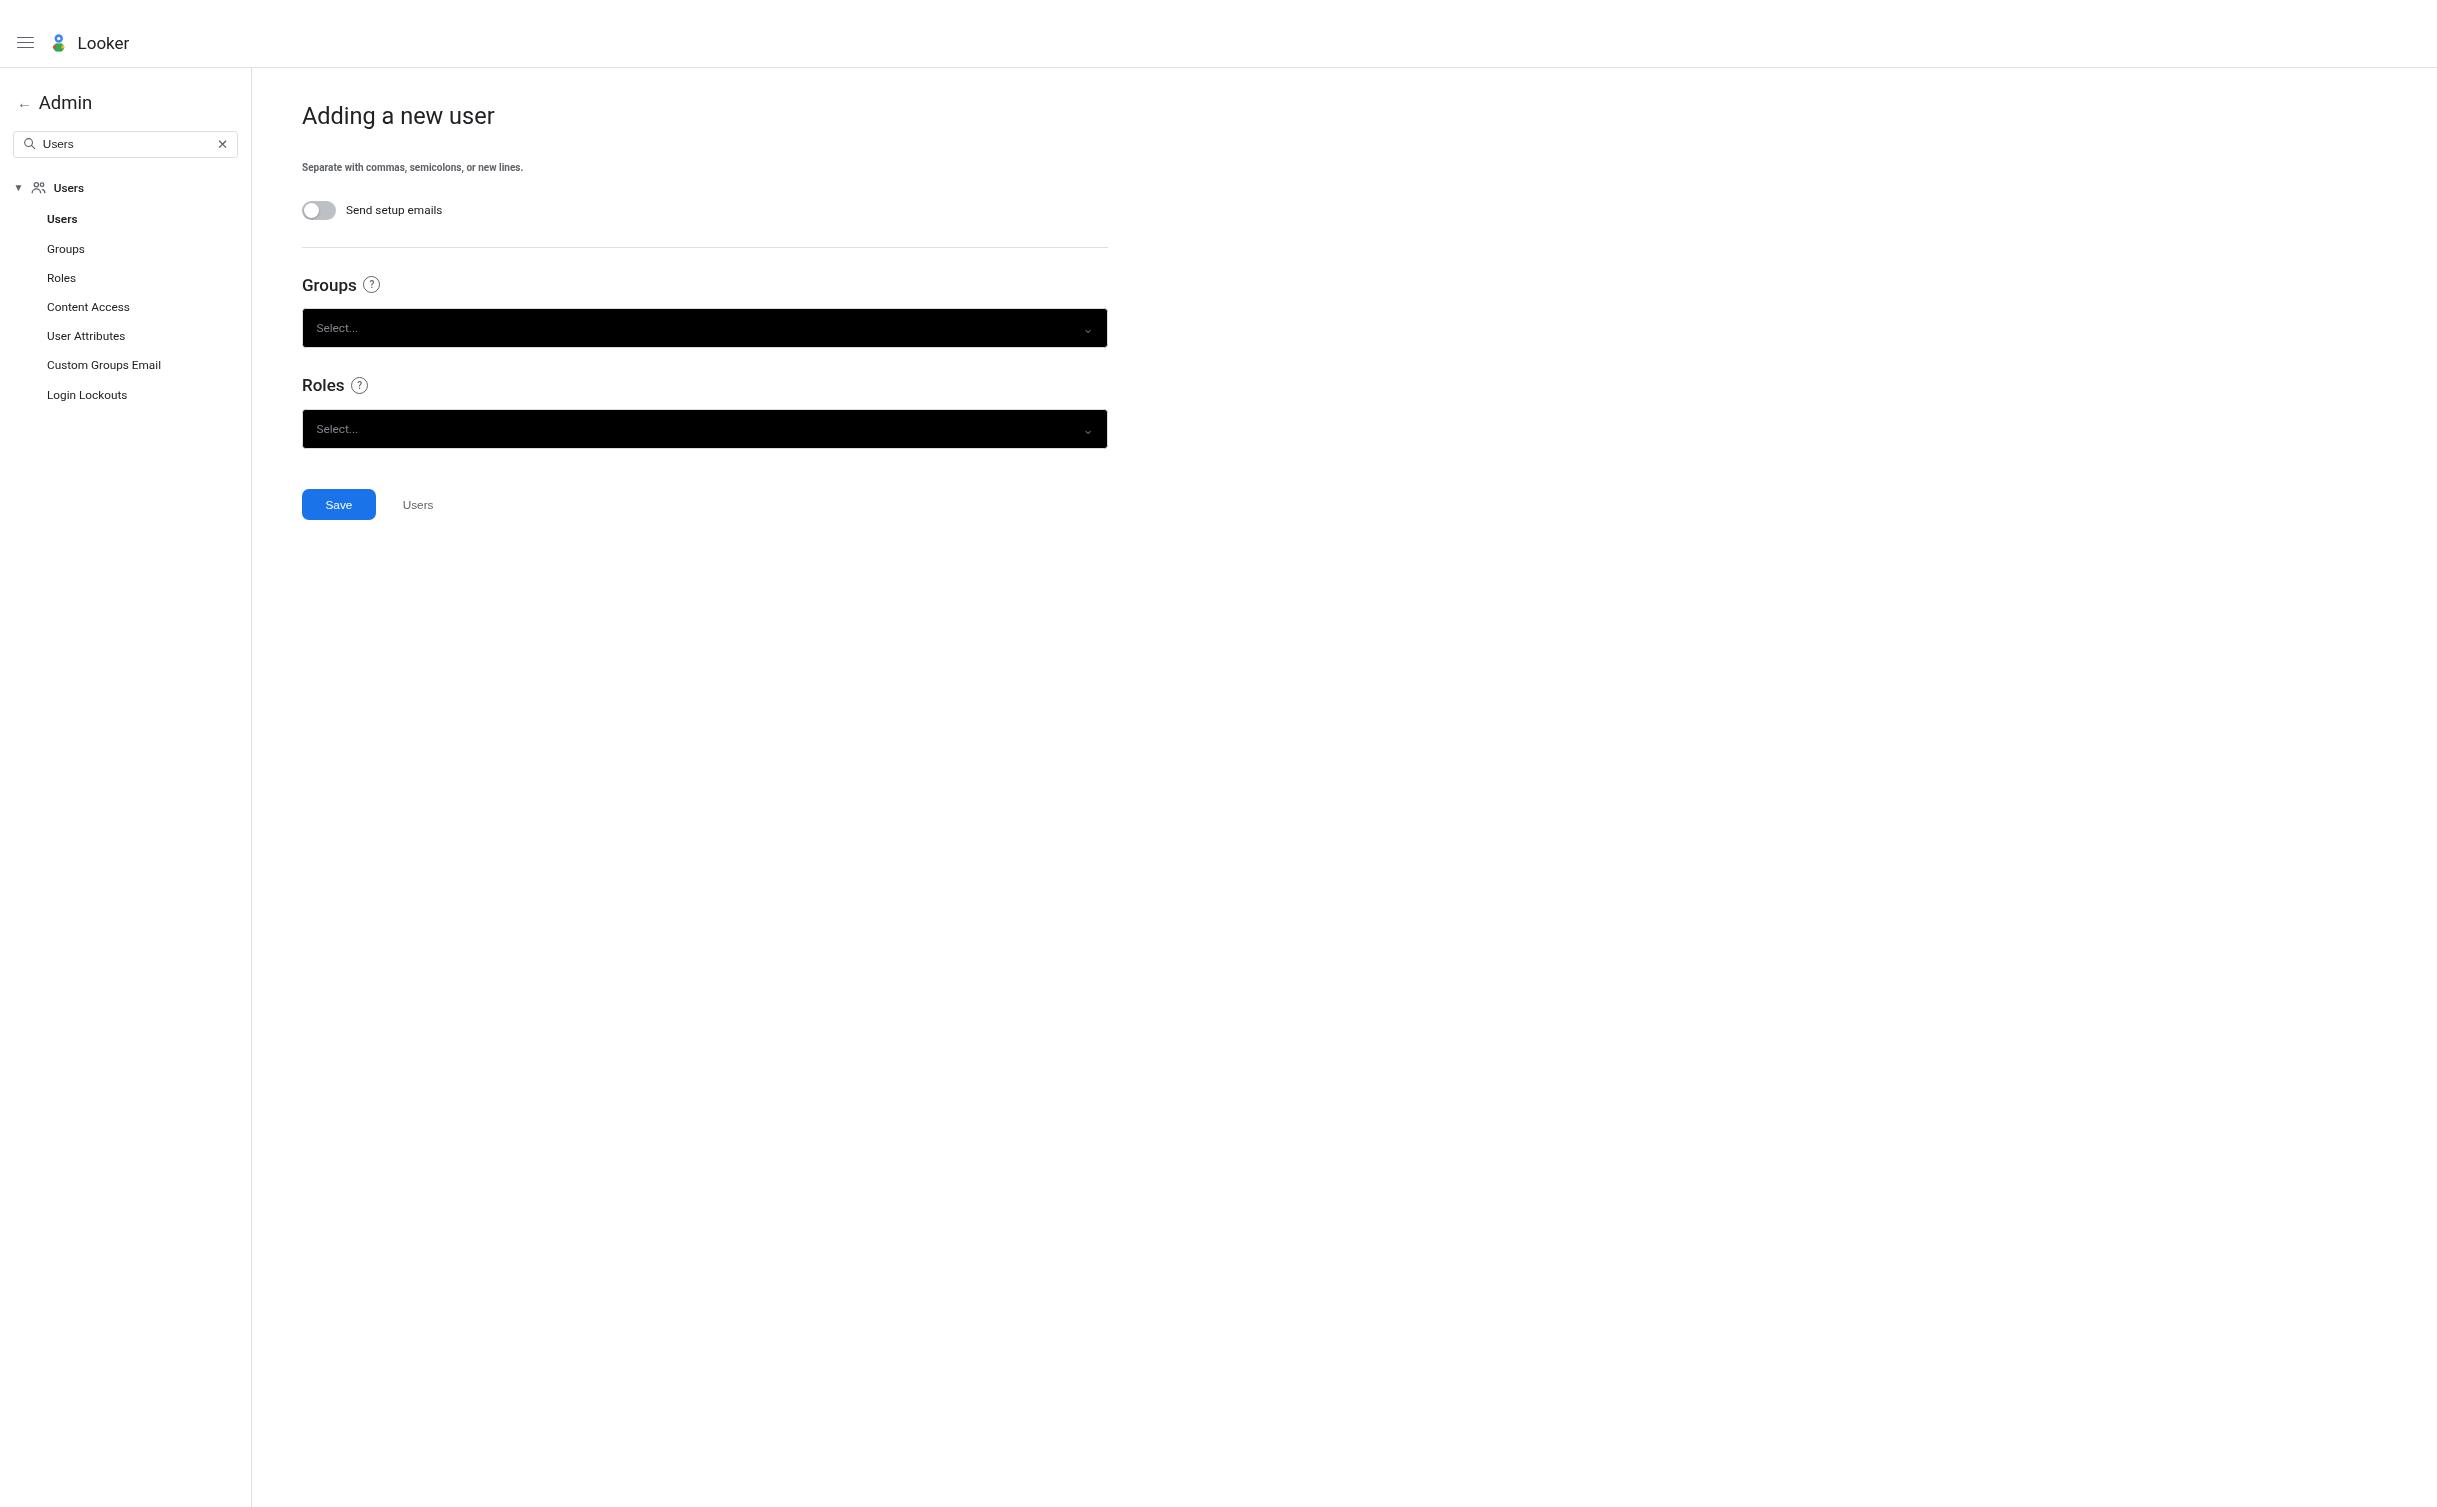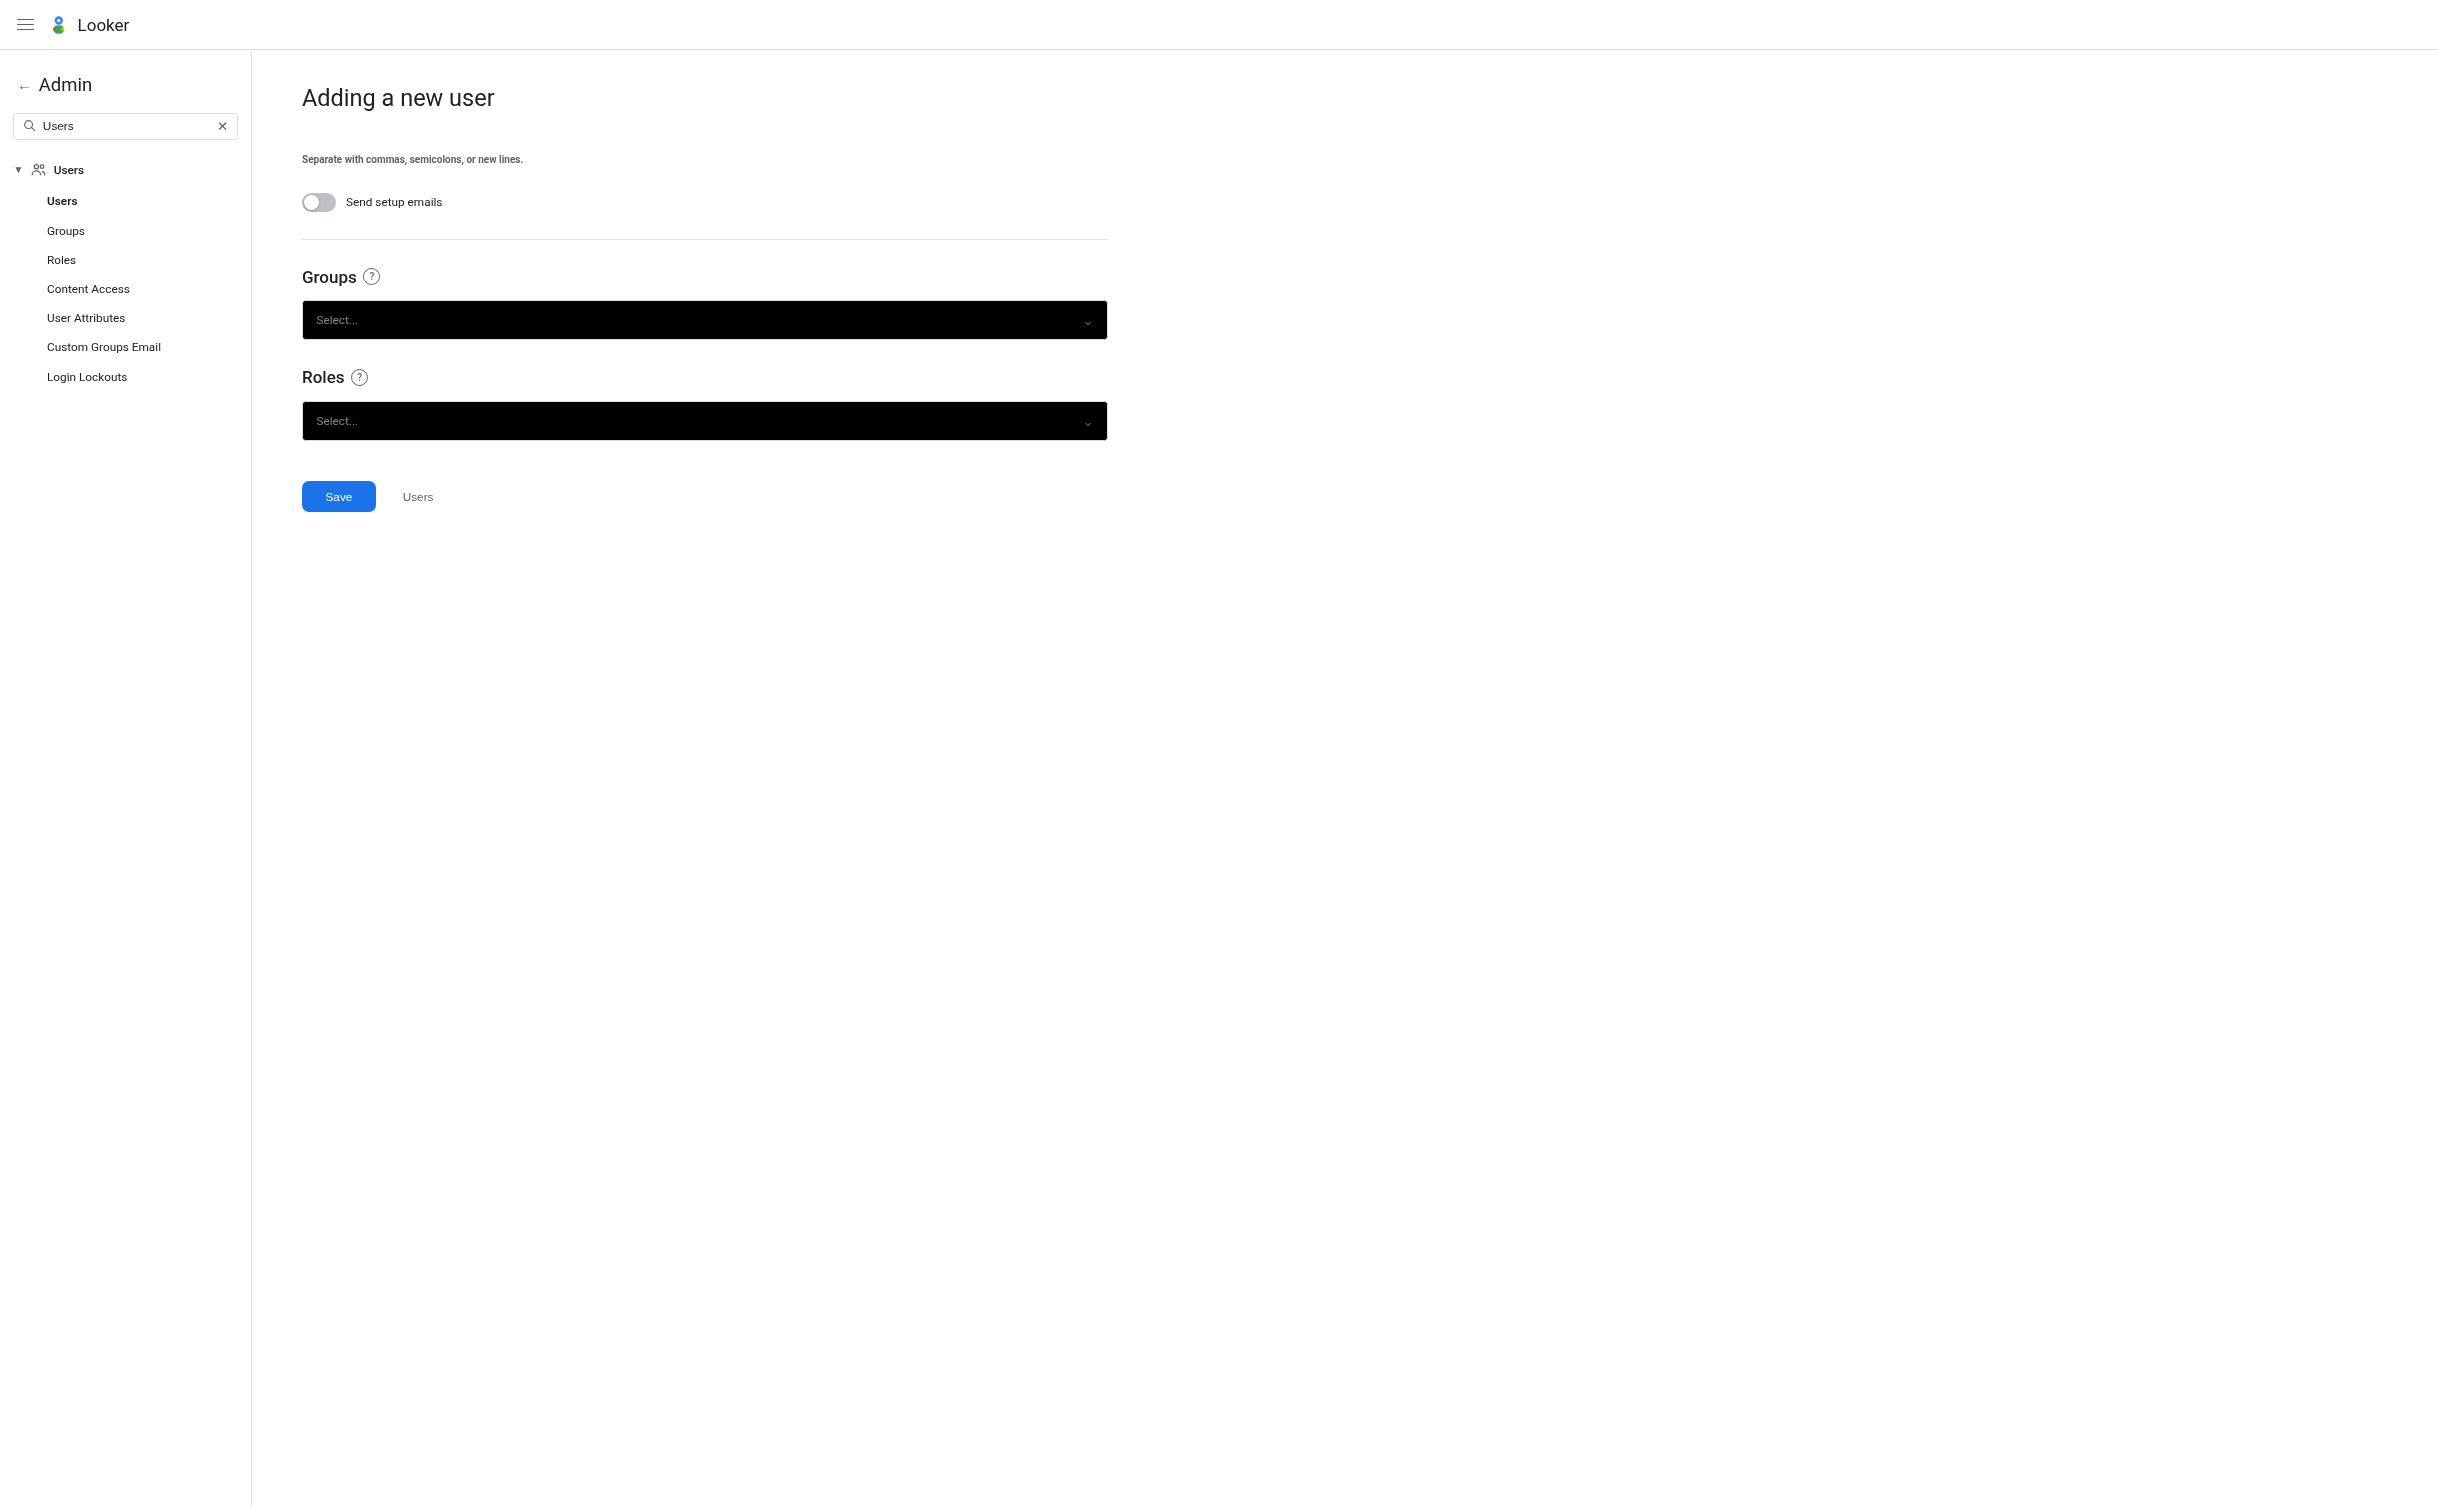--- a/index.html
+++ b/index.html
@@ -10,20 +10,21 @@
       background: #fff;
     }
 
     
     .top-nav {
       display: flex;
       align-items: center;
       padding: 0 17px;
       height: 50px;
       border-bottom: 0.8px solid #e0e0e0;
+      margin-top: 18px;
     }
     .hamburger-icon {
       width: 17px;
       height: 11.8px;
       display: flex;
       flex-direction: column;
       justify-content: space-between;
       cursor: pointer;
       margin-right: 13.4px;
     }
@@ -139,21 +140,21 @@
 
     
     .main-content {
       flex: 1;
       padding: 34px 50px;
       overflow-y: auto;
     }
     .page-title {
       font-size: 23.5px;
       font-weight: 400;
-      margin-bottom: 42px;
+      margin-bottom: 32px;
       color: #202124;
     }
 
     
     .email-section {
       margin-bottom: 20px;
     }
     .field-container {
       border: 0.8px solid #dadce0;
       border-radius: 3.4px;

